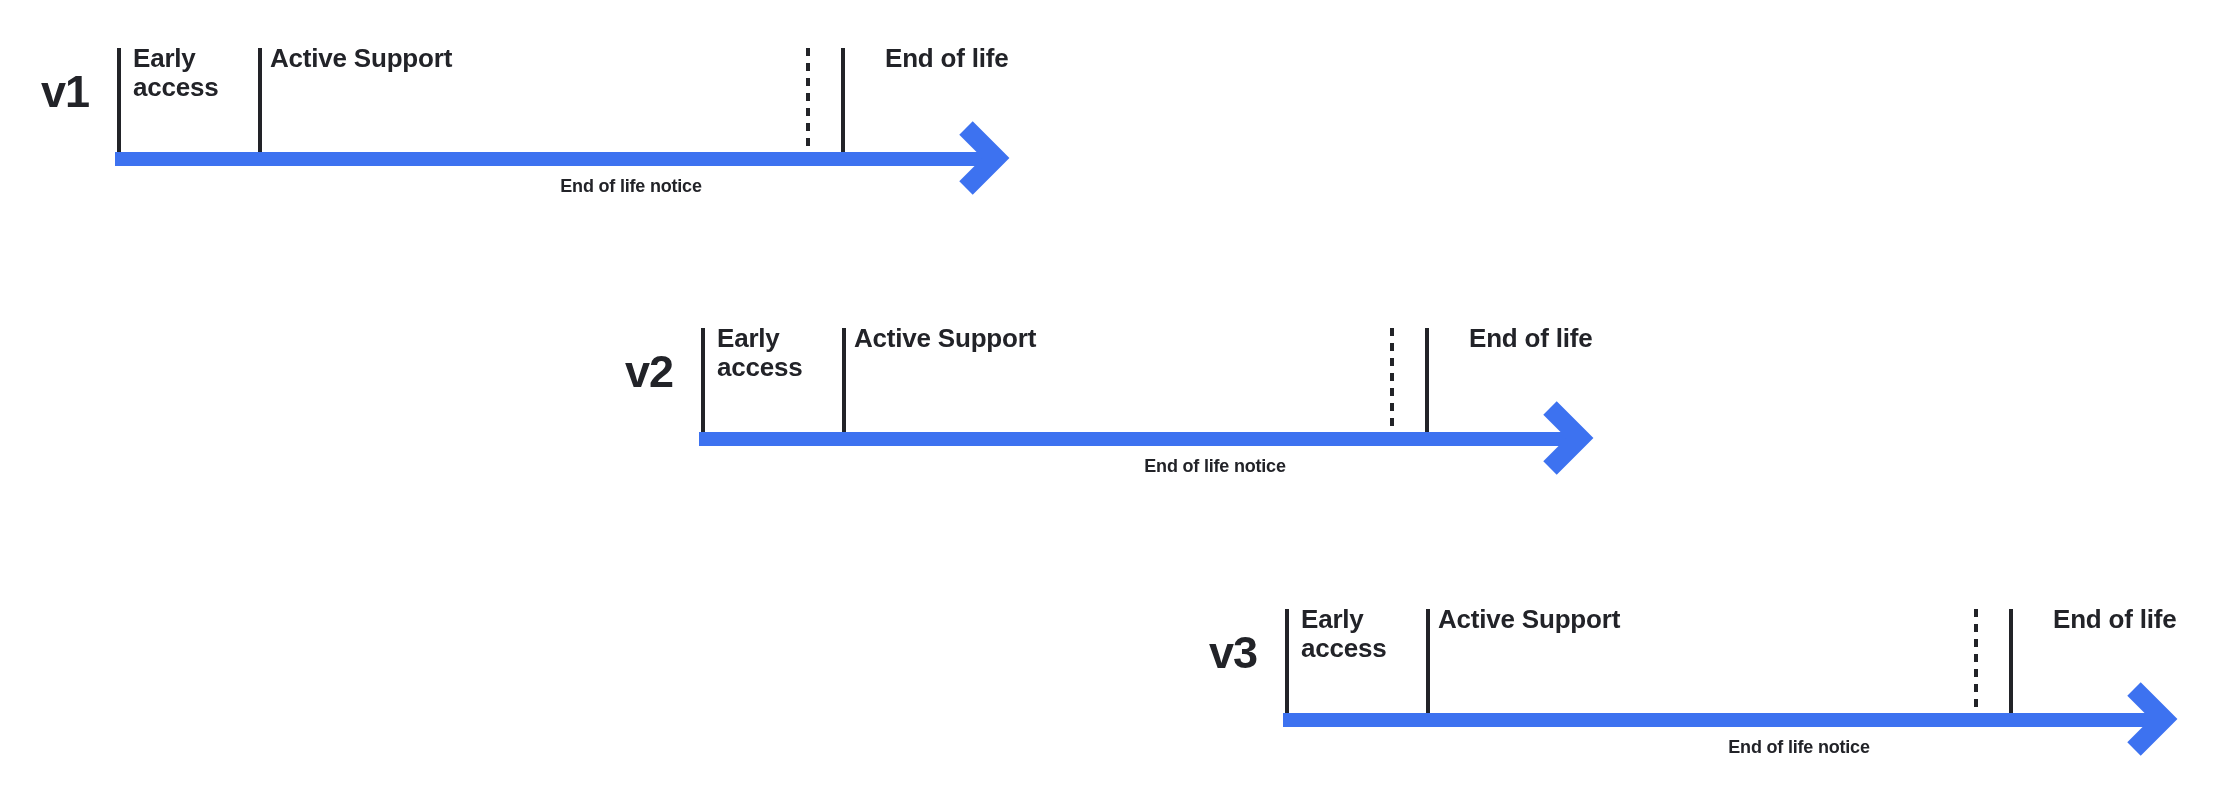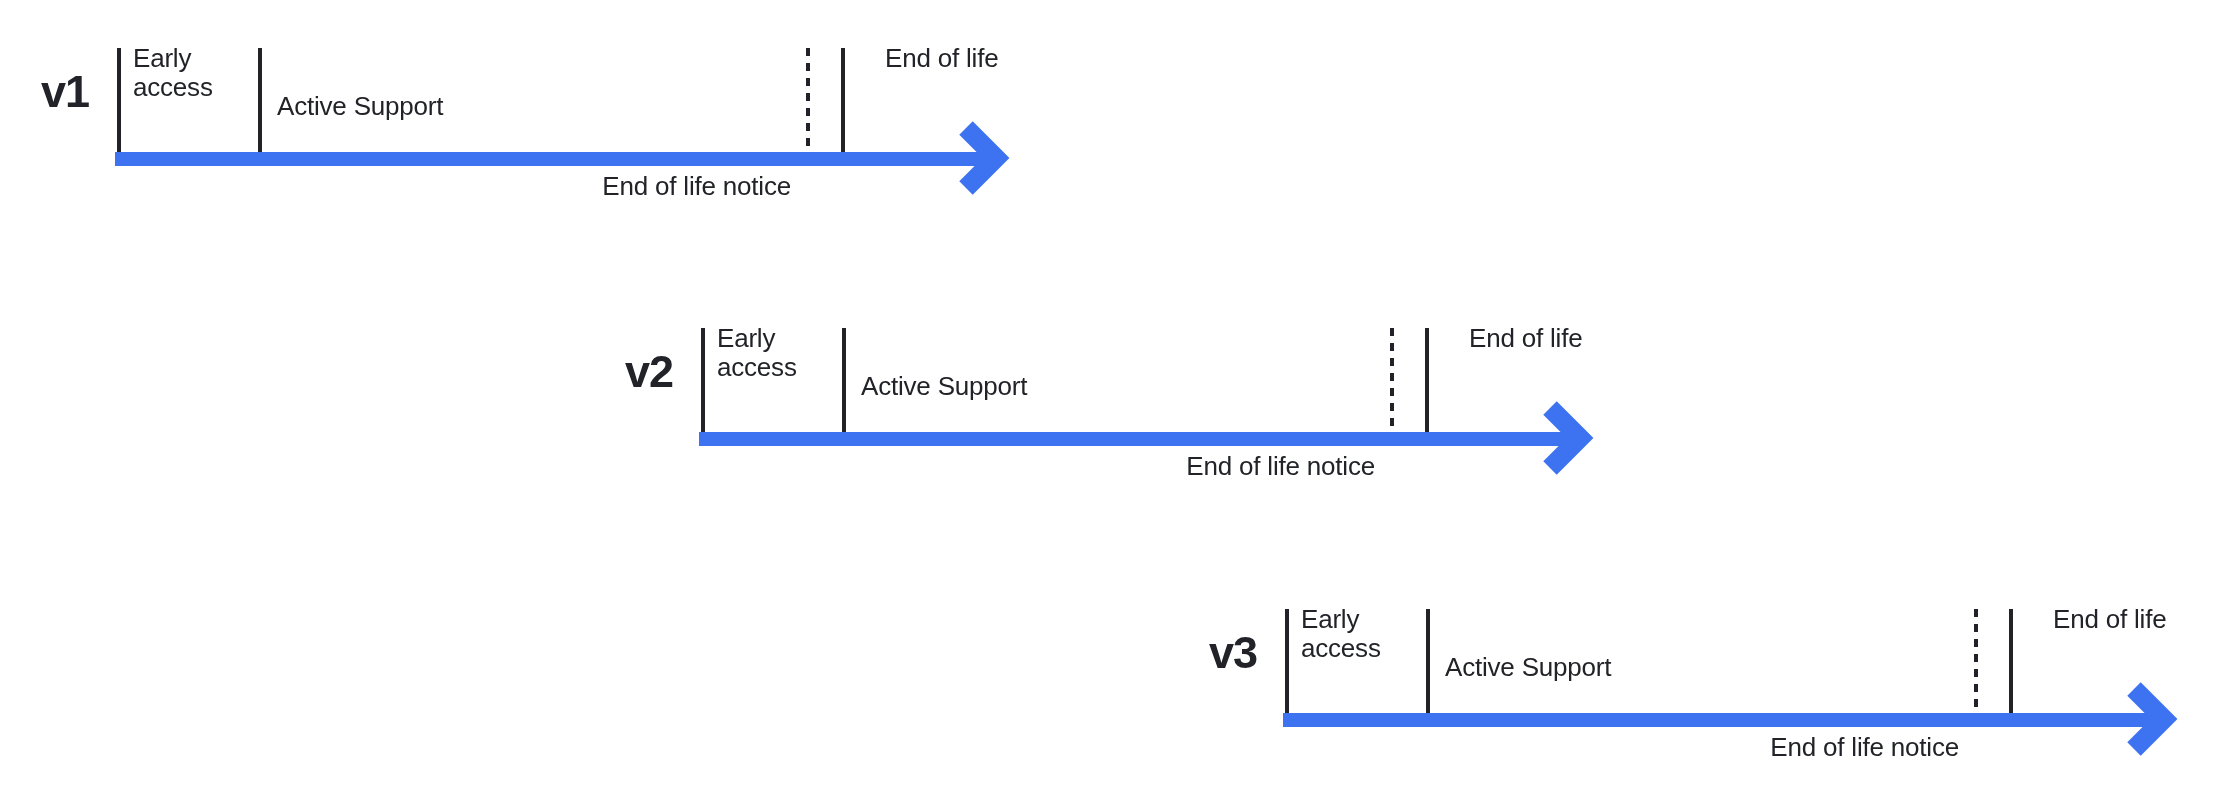--- a/index.html
+++ b/index.html
@@ -84,36 +84,36 @@
     stroke-width: 19;
     stroke-linecap: butt;
     stroke-linejoin: miter;
     stroke-miterlimit: 10;
   }
   .phase-label {
     position: absolute;
     top: -4px;
     font-size: 26px;
     line-height: 29px;
-    font-weight: 400;
+    font-weight: 700;
     letter-spacing: -0.2px;
     white-space: nowrap;
   }
   .label-early  { left: 18px; width: 112px; white-space: normal; }
-  .label-active { left: 162px; margin-top: 48px; }
+  .label-active { left: 155px; }
   .label-eol    { left: 770px; }
   .label-notice {
     position: absolute;
     left: 356px;
     top: 124px;
     width: 320px;
-    text-align: right;
-    font-size: 26px;
+    text-align: center;
+    font-size: 18px;
     line-height: 29px;
-    font-weight: 400;
+    font-weight: 700;
     letter-spacing: -0.2px;
     white-space: nowrap;
   }
 </style>
 </head>
 <body>
 
 <div class="canvas">
 
   <div class="timeline-row row-v1">

